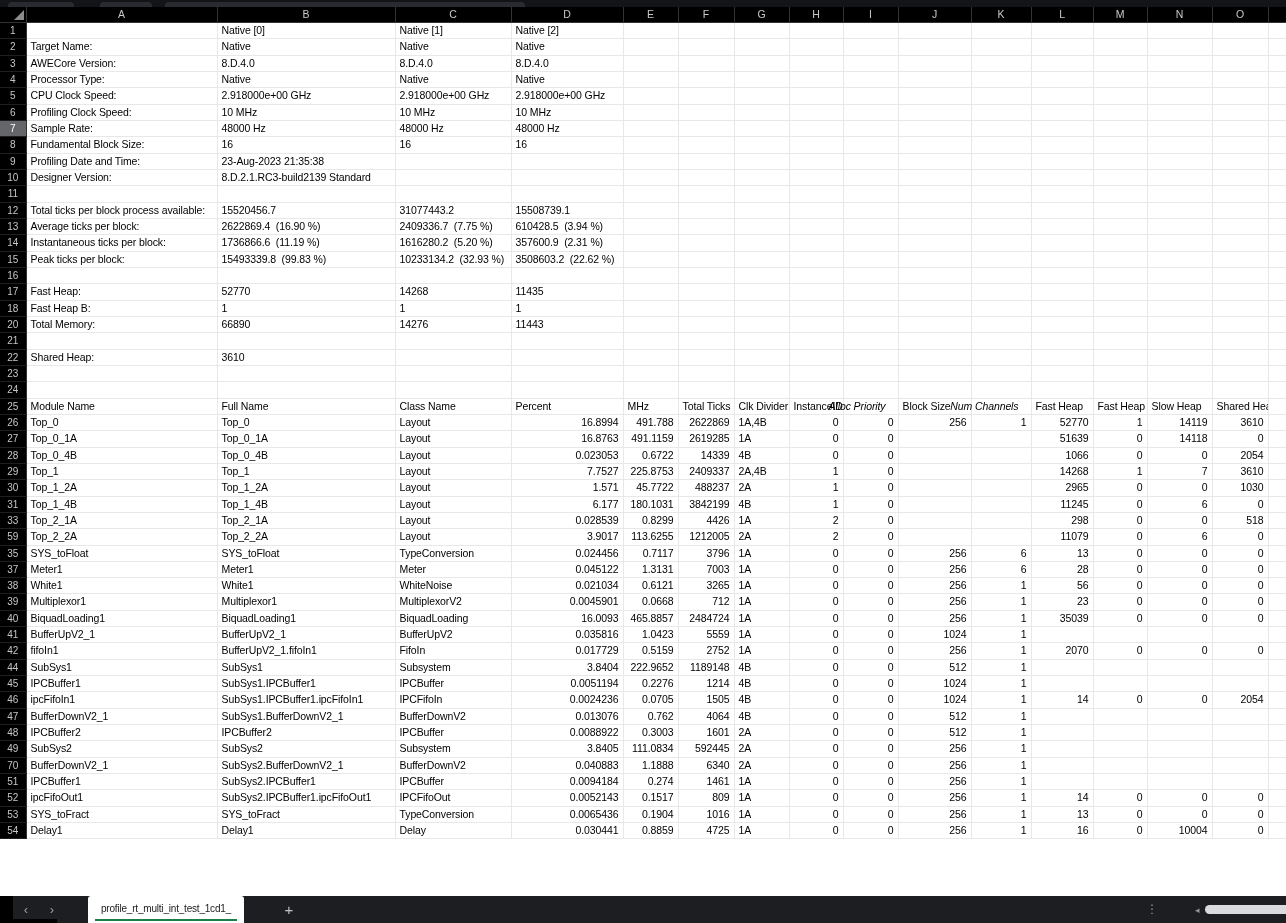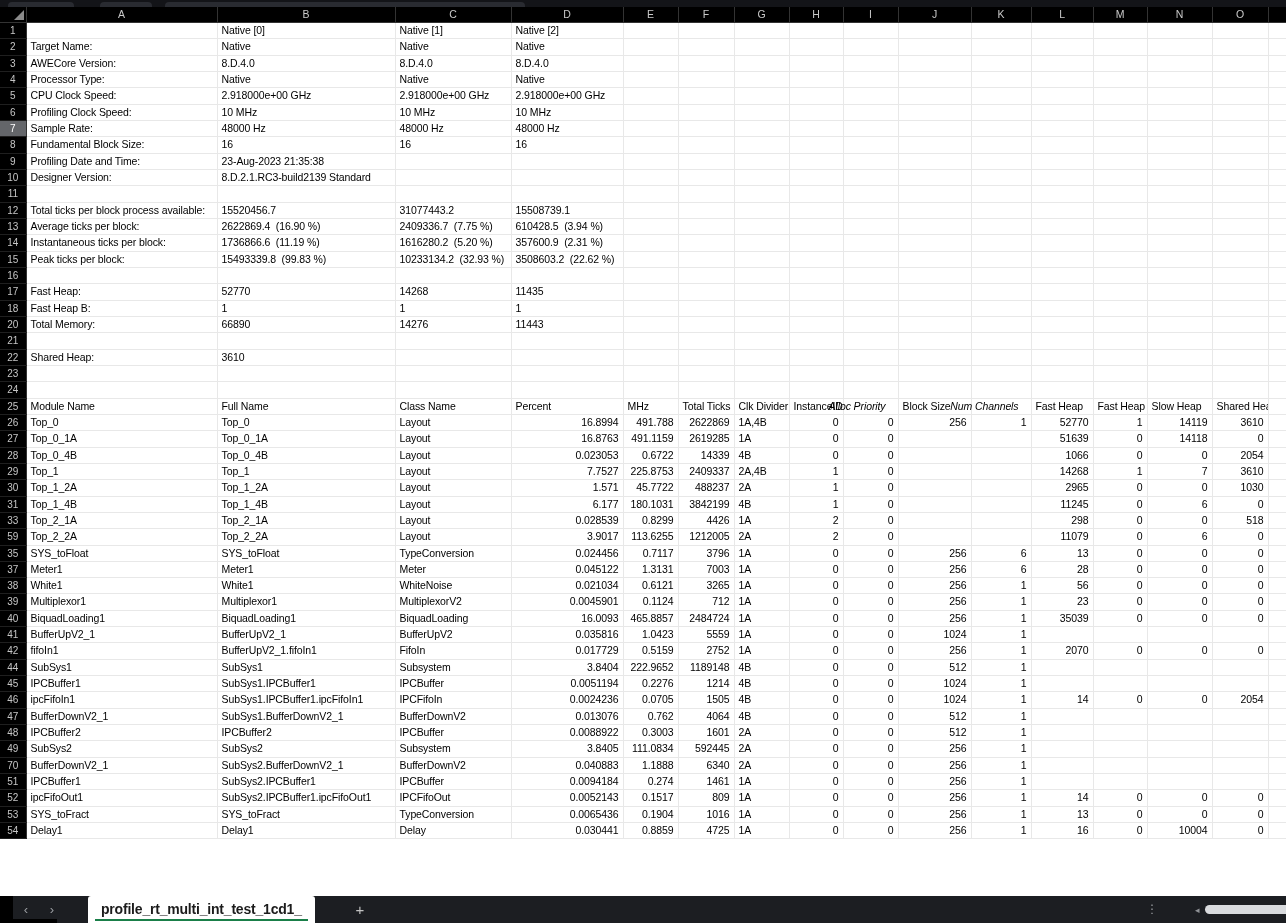--- a/index.html
+++ b/index.html
@@ -29,21 +29,21 @@
   .corner-tri { position: absolute; right: 2px; bottom: 2px; width: 0; height: 0;
     border-bottom: 10px solid #8b8b8b; border-left: 10px solid transparent; }
 
   
   .bottom-bar { position: relative; height: 27px; background: #1c1e22; display: flex; align-items: center; }
   .corner-block { width: 13px; height: 27px; background: #000; flex: 0 0 auto; }
   .nav-btn { width: 26px; text-align: center; color: #9a9da1; font-size: 13px; line-height: 27px;
     cursor: pointer; flex: 0 0 auto; user-select: none; }
   .sheet-tab { position: relative; margin-left: 23px; height: 27px; background: #fff;
     border-radius: 3px 3px 0 0; display: flex; align-items: center; padding: 0 13px 2px 13px; flex: 0 0 auto; }
-  .sheet-tab .lbl { font-size: 14px; font-weight: bold; color: #1c1c1c; letter-spacing: -0.2px; }
+  .sheet-tab .lbl { font-size: 10px; font-weight: normal; color: #1c1c1c; letter-spacing: -0.2px; }
   .tab-underline { position: absolute; left: 7px; right: 7px; bottom: 2px; height: 2px; background: #1a7f49; }
   .add-btn { margin-left: 35px; color: #c3c3c3; font-size: 15px; line-height: 27px; width: 20px;
     text-align: center; flex: 0 0 auto; }
   .bar-spacer { flex: 1 1 auto; }
   .menu-dots { position: absolute; right: 128px; top: 0; height: 27px; line-height: 27px;
     color: #9a9da1; font-size: 12px; letter-spacing: 0; }
   .hscroll { position: absolute; right: 0; top: 0; width: 91px; height: 27px;
     display: flex; align-items: center; }
   .hscroll .arrow { color: #8f9296; font-size: 9px; flex: 0 0 auto; }
   .hscroll .thumb { flex: 1 1 auto; height: 9px; margin-left: 5px; background: #d9dbde;
@@ -766,21 +766,21 @@
           <td class="c num">0</td>
           <td class="c num">0</td>
           <td class="c"></td>
         </tr>
         <tr>
           <td class="rh">39</td>
           <td class="c">Multiplexor1</td>
           <td class="c">Multiplexor1</td>
           <td class="c">MultiplexorV2</td>
           <td class="c num">0.0045901</td>
-          <td class="c num">0.1124</td>
+          <td class="c num">0.0668</td>
           <td class="c num">712</td>
           <td class="c">1A</td>
           <td class="c num">0</td>
           <td class="c num">0</td>
           <td class="c num">256</td>
           <td class="c num">1</td>
           <td class="c num">23</td>
           <td class="c num">0</td>
           <td class="c num">0</td>
           <td class="c num">0</td>

